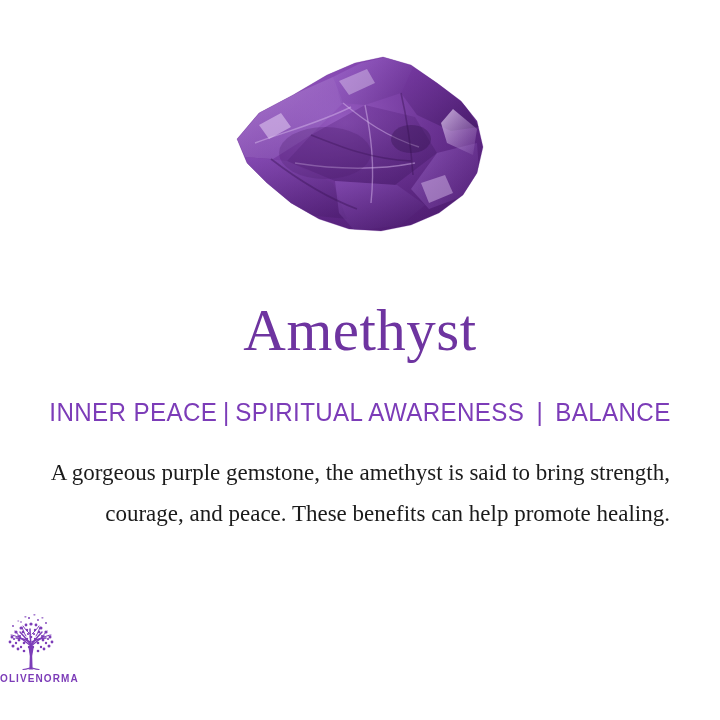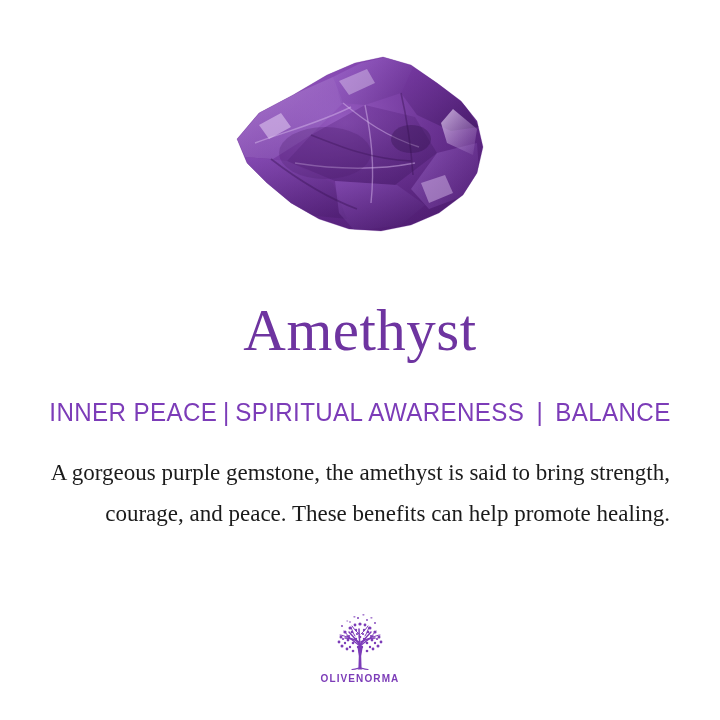--- a/index.html
+++ b/index.html
@@ -96,21 +96,20 @@
   }
 
   
   .brand {
     position: absolute;
     top: 612px;
     left: 0;
     width: 720px;
     display: flex;
     flex-direction: column;
-    align-items: center;
   }
   .brand-mark {
     display: block;
   }
   .brand-name {
     margin-top: 1px;
     font-family: "Liberation Sans", sans-serif;
     font-size: 10px;
     letter-spacing: 1.1px;
     color: #7c3cb8;

